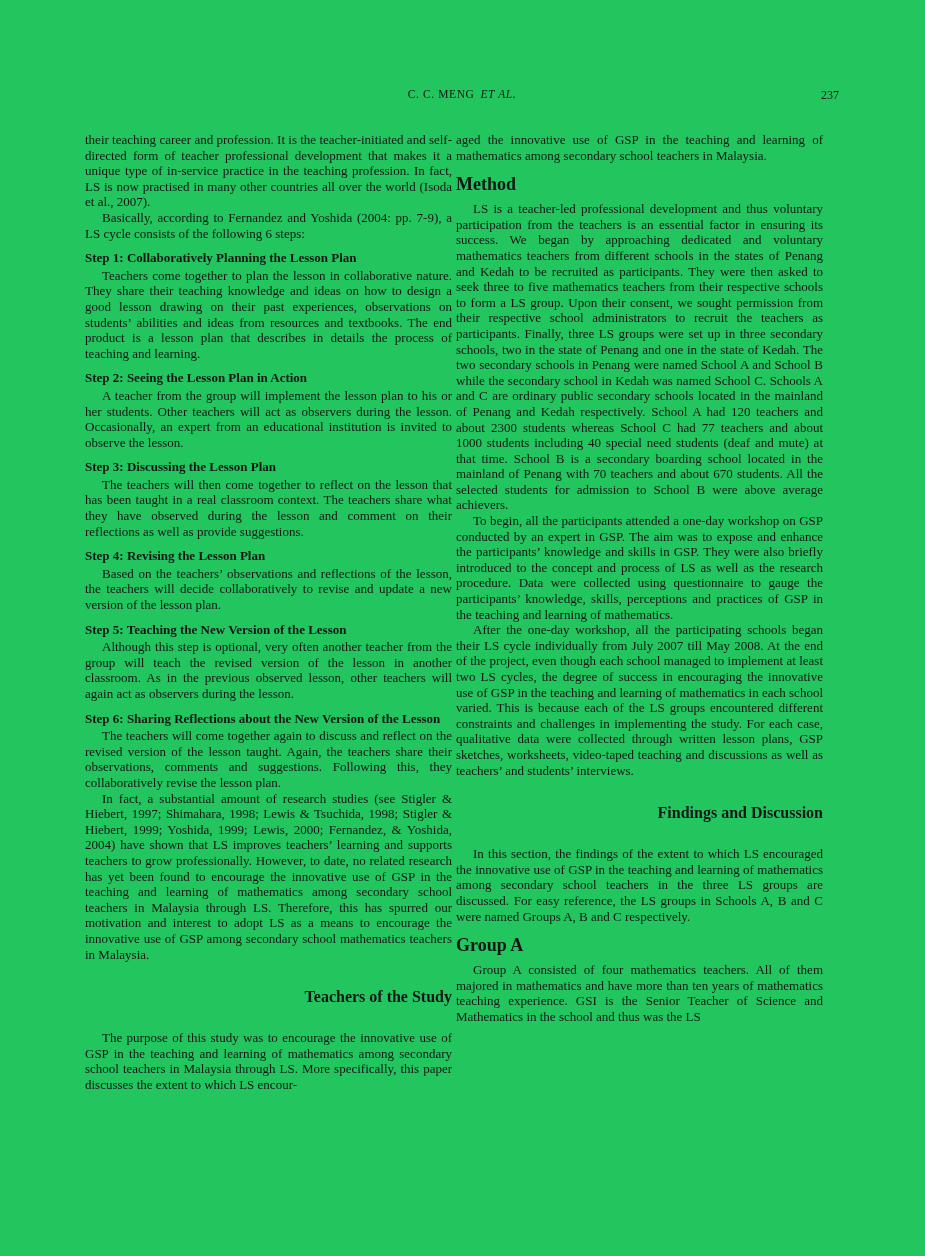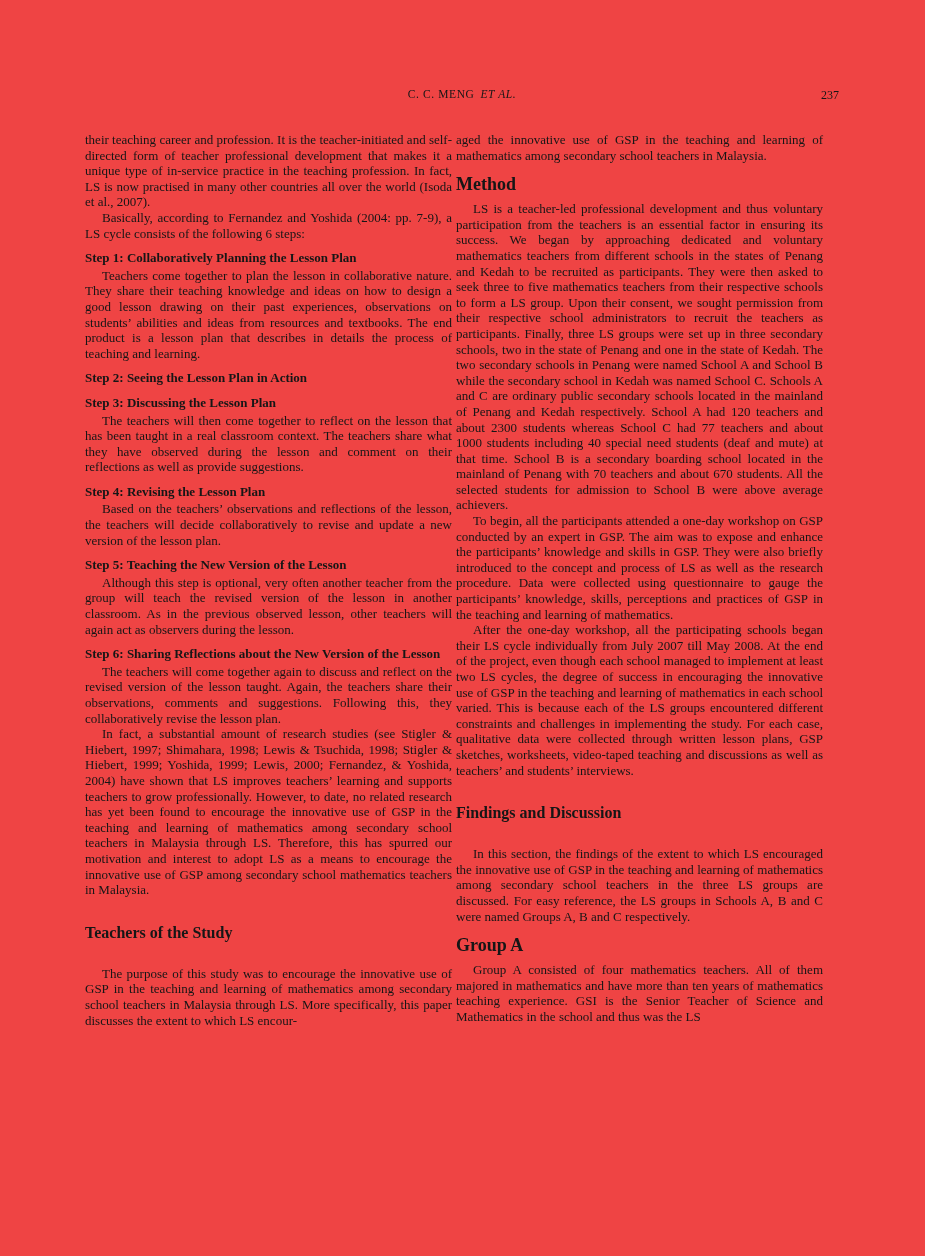--- a/index.html
+++ b/index.html
@@ -4,21 +4,21 @@
 <style>
   html, body {
     margin: 0;
     padding: 0;
     background: #ffffff;
   }
   .page {
     position: relative;
     width: 925px;
     height: 1256px;
-    background: #ef4444;
+    background: #22c55e;
     color: #161616;
     font-family: "Liberation Serif", serif;
     overflow: hidden;
   }
   .running-head {
     position: absolute;
     top: 88px;
     left: 85px;
     width: 754px;
     height: 16px;
@@ -68,21 +68,21 @@
   }
   .section-heading {
     font-weight: bold;
     text-align: left;
     margin: 13px 0 9px 0;
     font-size: 18px;
     line-height: 16px;
   }
   .center-heading {
     font-weight: bold;
-    text-align: left;
+    text-align: right;
     font-size: 16px;
     line-height: 18px;
     margin: 26px 0 24px 0;
   }
 </style>
 </head>
 <body>
 
 <main class="page">
 
@@ -94,20 +94,21 @@
   </header>
 
   <div class="columns">
 
     <section class="col">
       <p class="para noindent">their teaching career and profession. It is the teacher-initiated and self-directed form of teacher professional development that makes it a unique type of in-service practice in the teaching profession. In fact, LS is now practised in many other countries all over the world (Isoda et al., 2007).</p>
       <p class="para">Basically, according to Fernandez and Yoshida (2004: pp. 7-9), a LS cycle consists of the following 6 steps:</p>
       <h3 class="step-heading">Step 1: Collaboratively Planning the Lesson Plan</h3>
       <p class="para">Teachers come together to plan the lesson in collaborative nature. They share their teaching knowledge and ideas on how to design a good lesson drawing on their past experiences, observations on students’ abilities and ideas from resources and textbooks. The end product is a lesson plan that describes in details the process of teaching and learning.</p>
       <h3 class="step-heading">Step 2: Seeing the Lesson Plan in Action</h3>
+      <p class="para">A teacher from the group will implement the lesson plan to his or her students. Other teachers will act as observers during the lesson. Occasionally, an expert from an educational institution is invited to observe the lesson.</p>
       <h3 class="step-heading">Step 3: Discussing the Lesson Plan</h3>
       <p class="para">The teachers will then come together to reflect on the lesson that has been taught in a real classroom context. The teachers share what they have observed during the lesson and comment on their reflections as well as provide suggestions.</p>
       <h3 class="step-heading">Step 4: Revising the Lesson Plan</h3>
       <p class="para">Based on the teachers’ observations and reflections of the lesson, the teachers will decide collaboratively to revise and update a new version of the lesson plan.</p>
       <h3 class="step-heading">Step 5: Teaching the New Version of the Lesson</h3>
       <p class="para">Although this step is optional, very often another teacher from the group will teach the revised version of the lesson in another classroom. As in the previous observed lesson, other teachers will again act as observers during the lesson.</p>
       <h3 class="step-heading">Step 6: Sharing Reflections about the New Version of the Lesson</h3>
       <p class="para">The teachers will come together again to discuss and reflect on the revised version of the lesson taught. Again, the teachers share their observations, comments and suggestions. Following this, they collaboratively revise the lesson plan.</p>
       <p class="para">In fact, a substantial amount of research studies (see Stigler &amp; Hiebert, 1997; Shimahara, 1998; Lewis &amp; Tsuchida, 1998; Stigler &amp; Hiebert, 1999; Yoshida, 1999; Lewis, 2000; Fernandez, &amp; Yoshida, 2004) have shown that LS improves teachers’ learning and supports teachers to grow professionally. However, to date, no related research has yet been found to encourage the innovative use of GSP in the teaching and learning of mathematics among secondary school teachers in Malaysia through LS. Therefore, this has spurred our motivation and interest to adopt LS as a means to encourage the innovative use of GSP among secondary school mathematics teachers in Malaysia.</p>
       <h2 class="center-heading">Teachers of the Study</h2>

